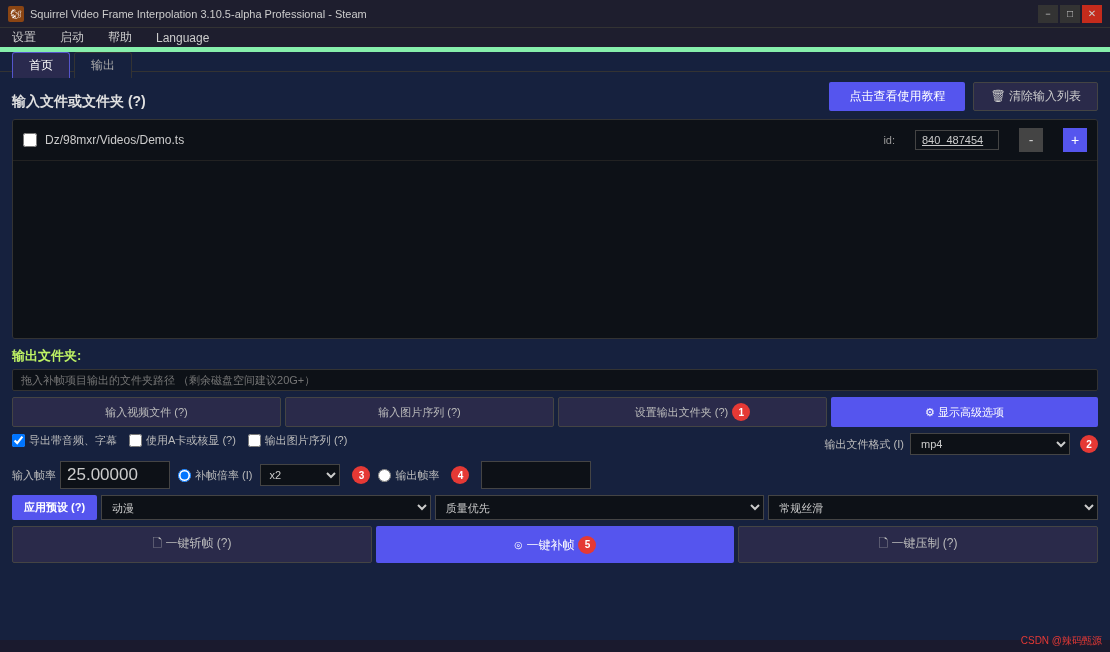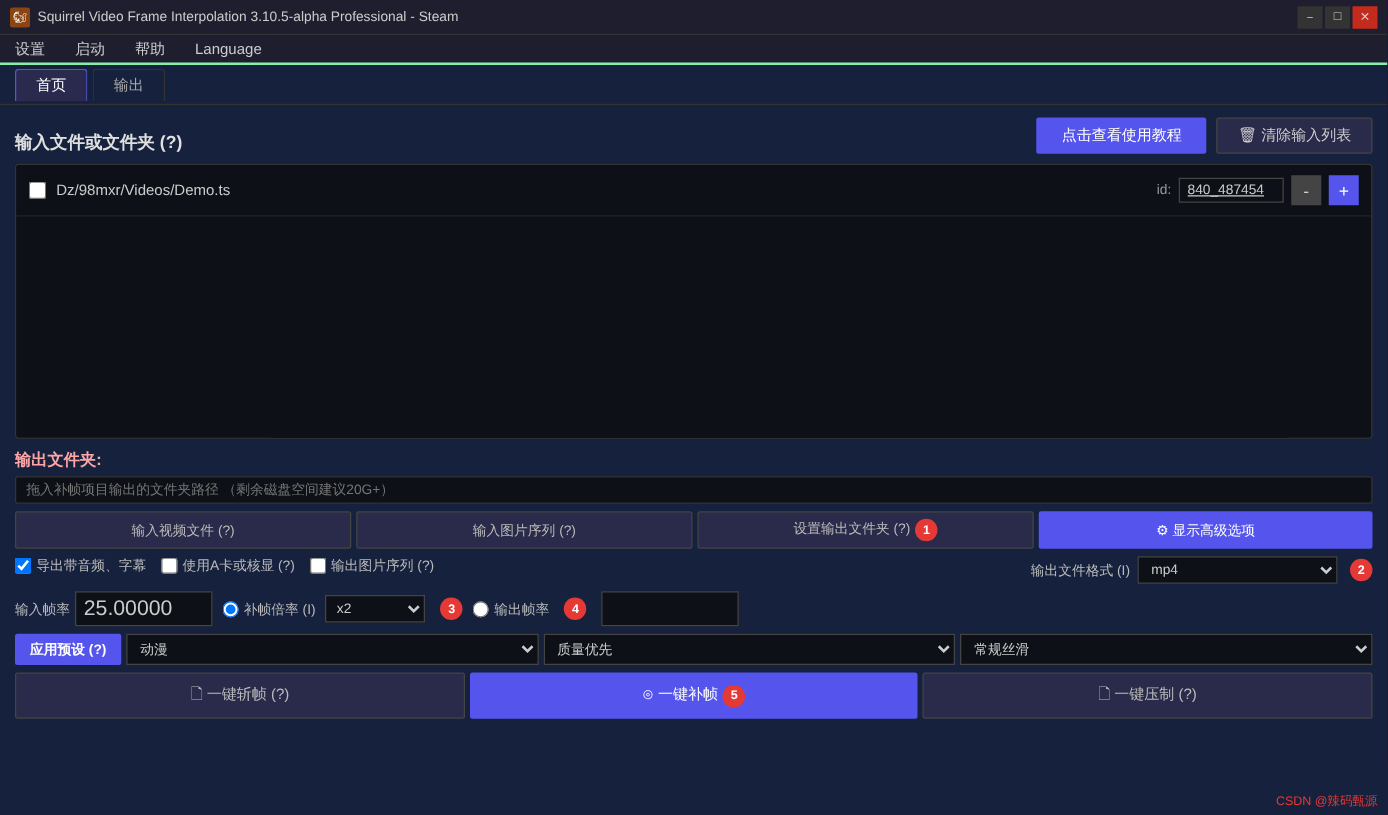--- a/index.html
+++ b/index.html
@@ -62,35 +62,35 @@
     .title-btn.close { background: #c42b1c; }
 
     
     .menu-bar {
       background: #1e1e2e;
       height: 24px;
       display: flex;
       align-items: center;
       padding: 0 8px;
       gap: 16px;
-      border-bottom: 2px solid #86efac;
+      border-bottom: 5px solid #86efac;
     }
     .menu-item {
       font-size: 12px;
       color: #ccc;
       cursor: pointer;
       padding: 2px 4px;
     }
 
     
     .tab-bar {
       background: #16213e;
-      height: 32px;
-      display: flex;
-      align-items: center;
+      height: 20px;
+      display: flex;
+      align-items: flex-start;
       padding: 0 12px;
       border-bottom: 1px solid #333;
     }
     .tab {
       padding: 4px 16px;
       font-size: 12px;
       cursor: pointer;
       border: 1px solid #444;
       border-bottom: none;
       margin-right: 4px;
@@ -175,21 +175,21 @@
       width: 14px;
       height: 14px;
       border: 1px solid #555;
       background: #1a1a2e;
       cursor: pointer;
     }
     .file-path { color: #ccc; font-size: 12px; }
     .file-item-right {
       display: flex;
       align-items: center;
-      gap: 6px;
+      gap: 20px;
     }
     .id-label { color: #999; font-size: 11px; }
     .id-input {
       background: #0d1117;
       border: 1px solid #444;
       color: #ccc;
       padding: 3px 6px;
       width: 84px;
       font-size: 11px;
       text-decoration: underline;
@@ -212,21 +212,21 @@
       cursor: pointer;
       font-size: 14px;
     }
 
     
     .output-section {
       margin-top: 4px;
     }
     .output-title {
       font-size: 13px;
-      color: #fca5a5;
+      color: #bef264;
       font-weight: bold;
       margin-bottom: 4px;
     }
     .output-path-input {
       width: 100%;
       background: #0d1117;
       border: 1px solid #333;
       color: #666;
       padding: 4px 8px;
       font-size: 11px;

